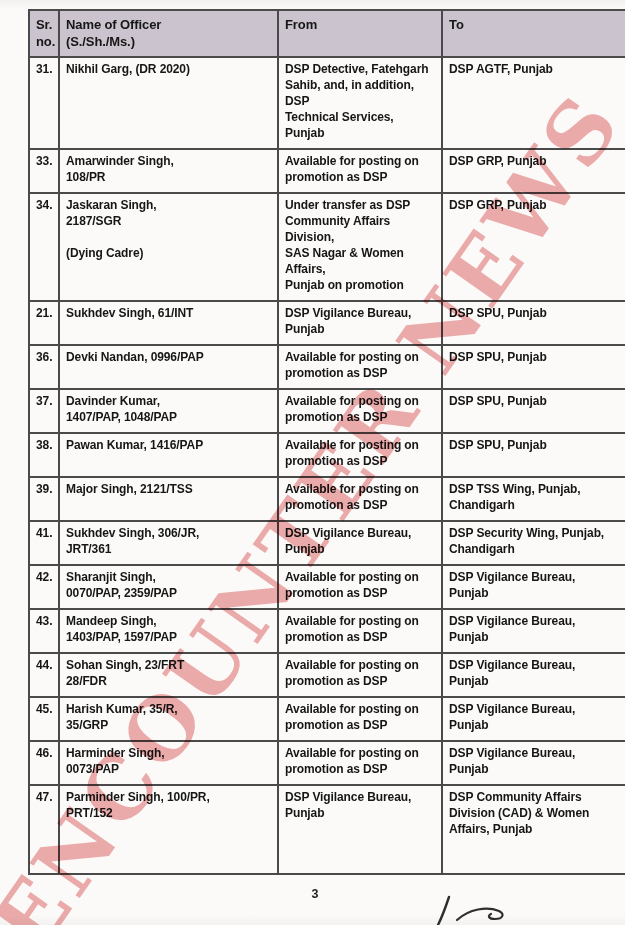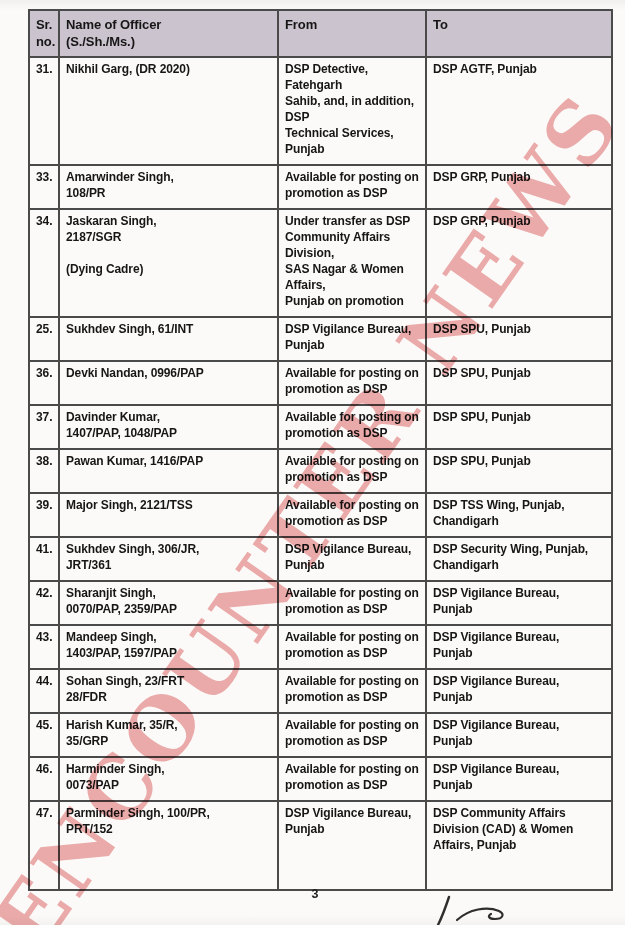--- a/index.html
+++ b/index.html
@@ -36,21 +36,21 @@
   .roster thead th {
     background: var(--header-bg, #cbc3cd);
     font-size: 13px;
     line-height: 17px;
     padding-top: 5px;
     padding-bottom: 6px;
   }
   .roster tbody tr:last-child td { padding-bottom: 36px; }
   .col-sr   { width: 30px; margin-left: 16px; }
   .col-name { width: 219px; }
-  .col-from { width: 148px; }
+  .col-from { width: 164px; }
   .col-to   { width: 186px; }
 
   .watermark {
     position: absolute;
     left: 307px; top: 522px;
     transform: translate(-50%, -50%) rotate(-55deg);
     transform-origin: center;
     font-family: "DejaVu Serif", serif;
     font-weight: bold;
     font-size: 84px;
@@ -128,21 +128,21 @@
 
 (Dying Cadre)</td>
       <td class="col-from">Under transfer as DSP
 Community Affairs Division,
 SAS Nagar &amp; Women Affairs,
 Punjab on promotion</td>
       <td class="col-to">DSP GRP, Punjab</td>
     </tr>
 
     <tr>
-      <td class="col-sr">25.</td>
+      <td class="col-sr">21.</td>
       <td class="col-name">Sukhdev Singh, 61/INT</td>
       <td class="col-from">DSP Vigilance Bureau,
 Punjab</td>
       <td class="col-to">DSP SPU, Punjab</td>
     </tr>
 
     <tr>
       <td class="col-sr">36.</td>
       <td class="col-name">Devki Nandan, 0996/PAP</td>
       <td class="col-from">Available for posting on

